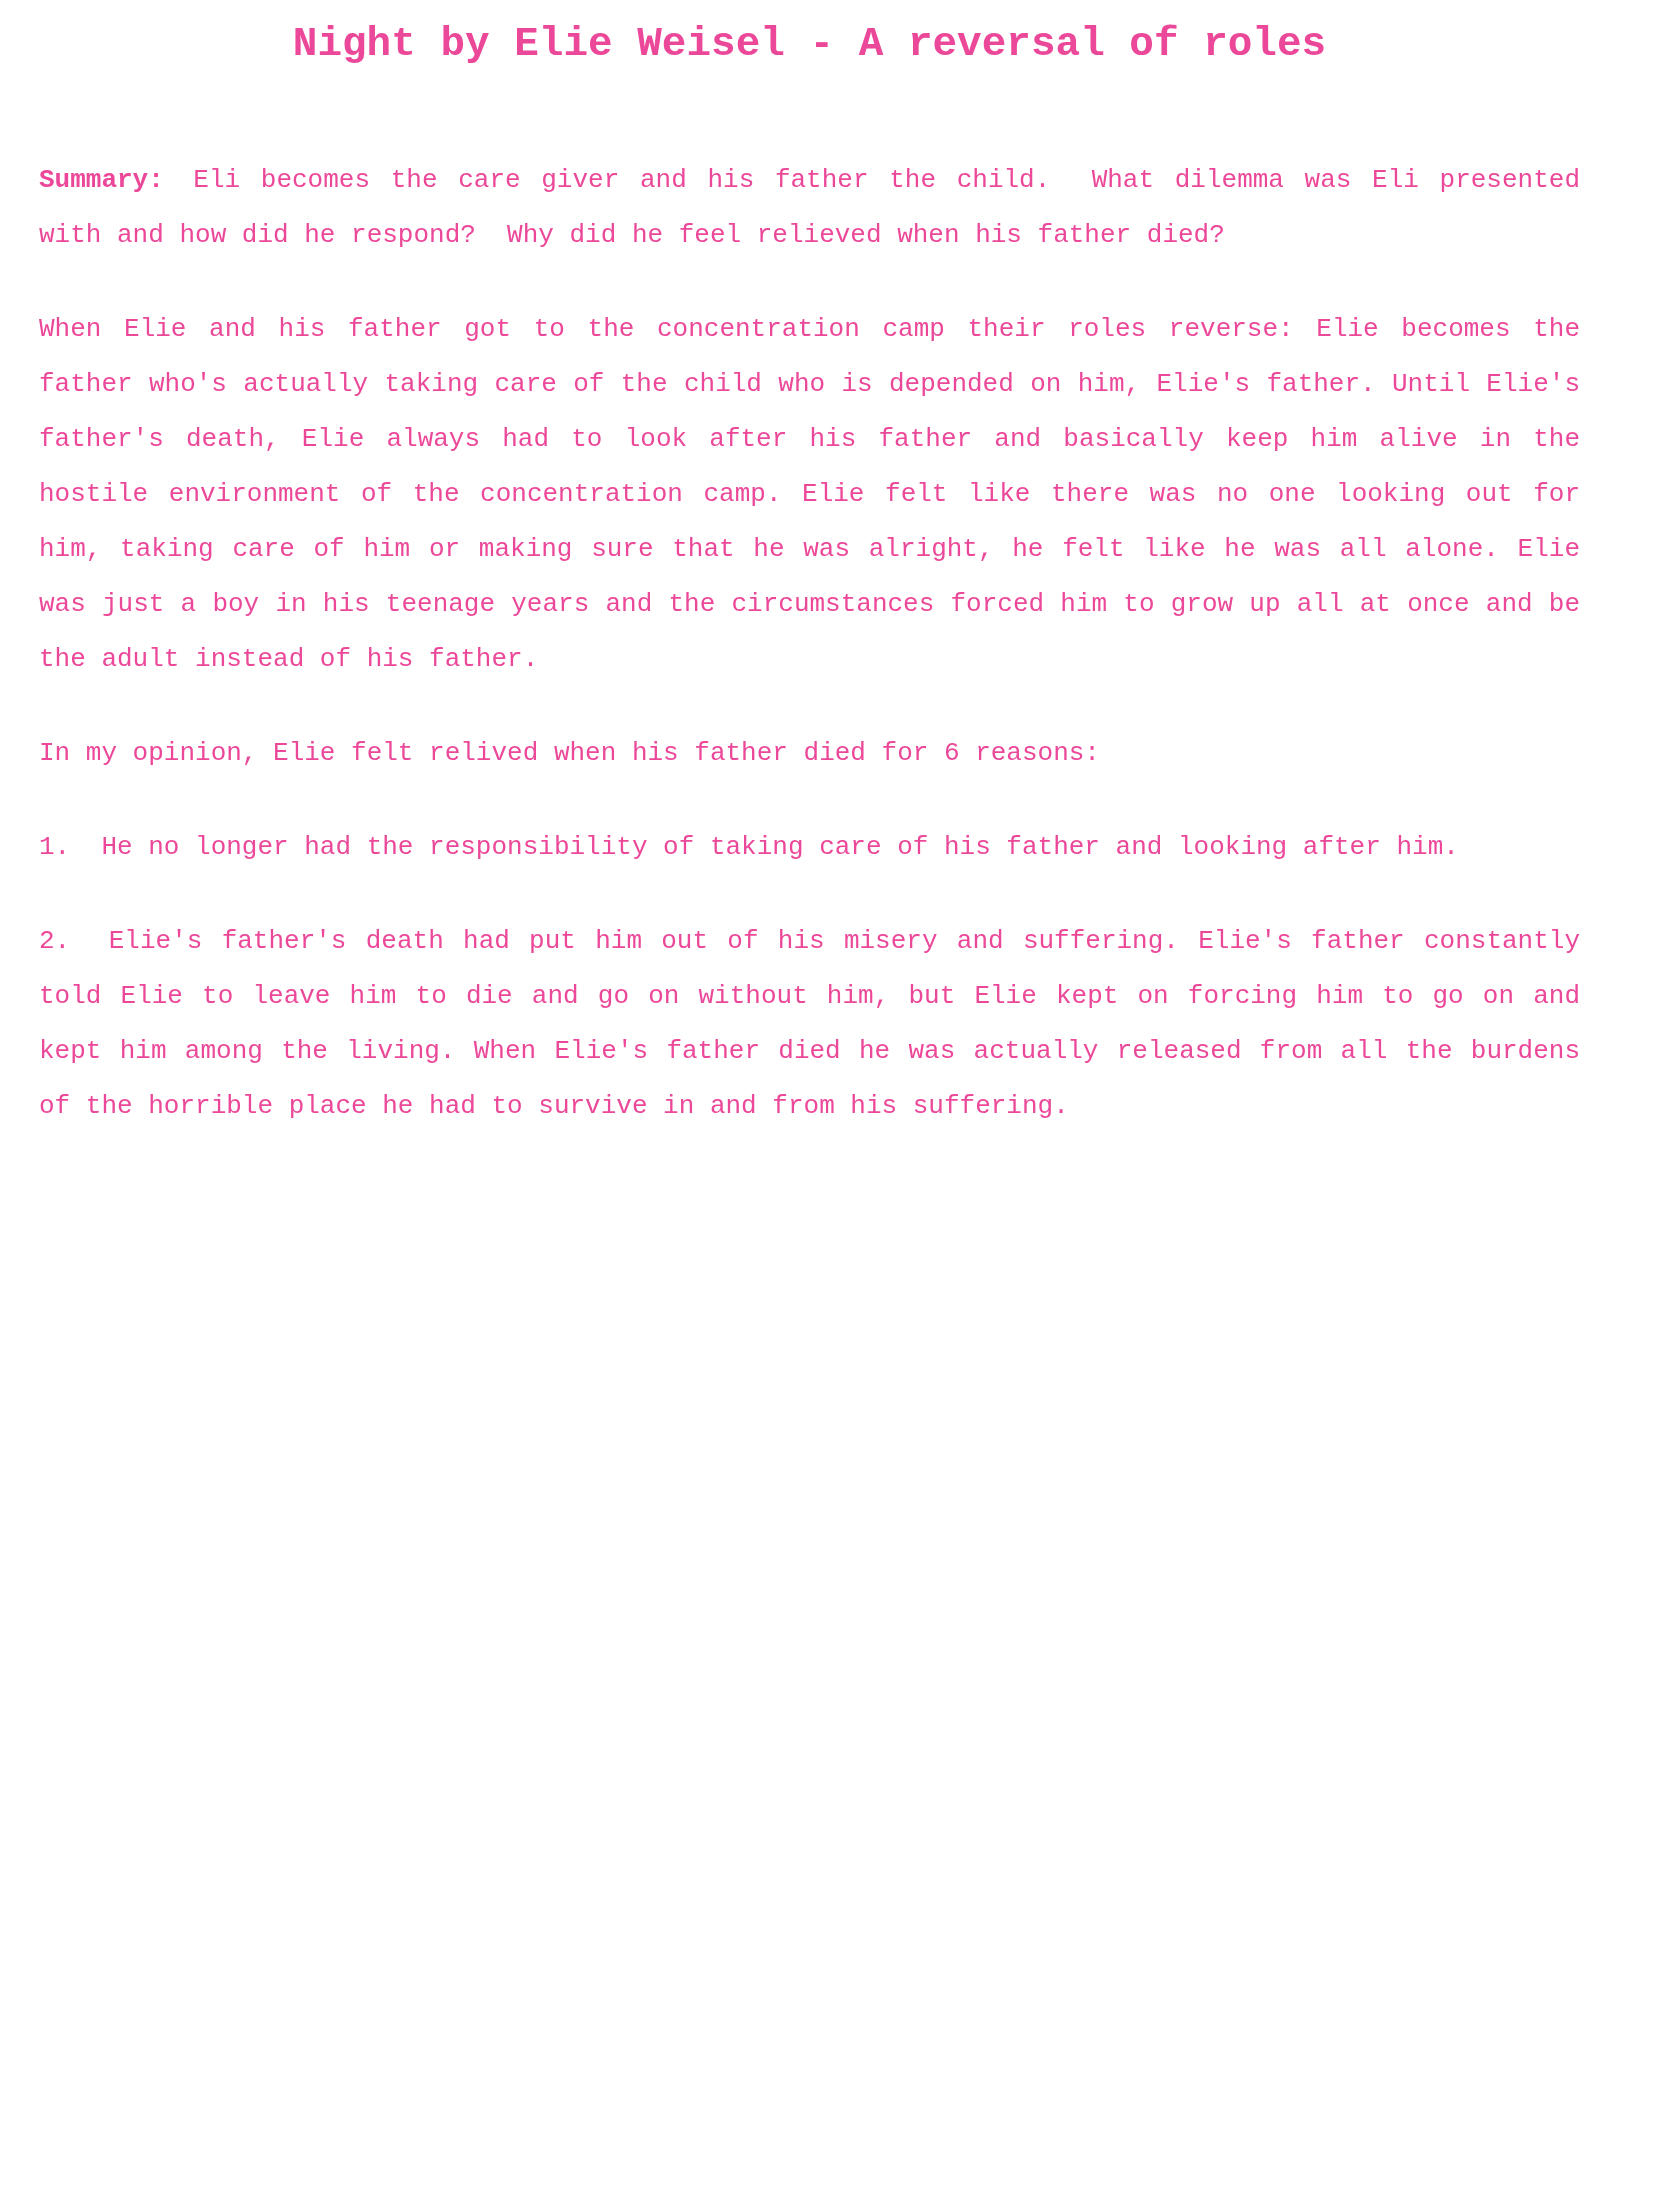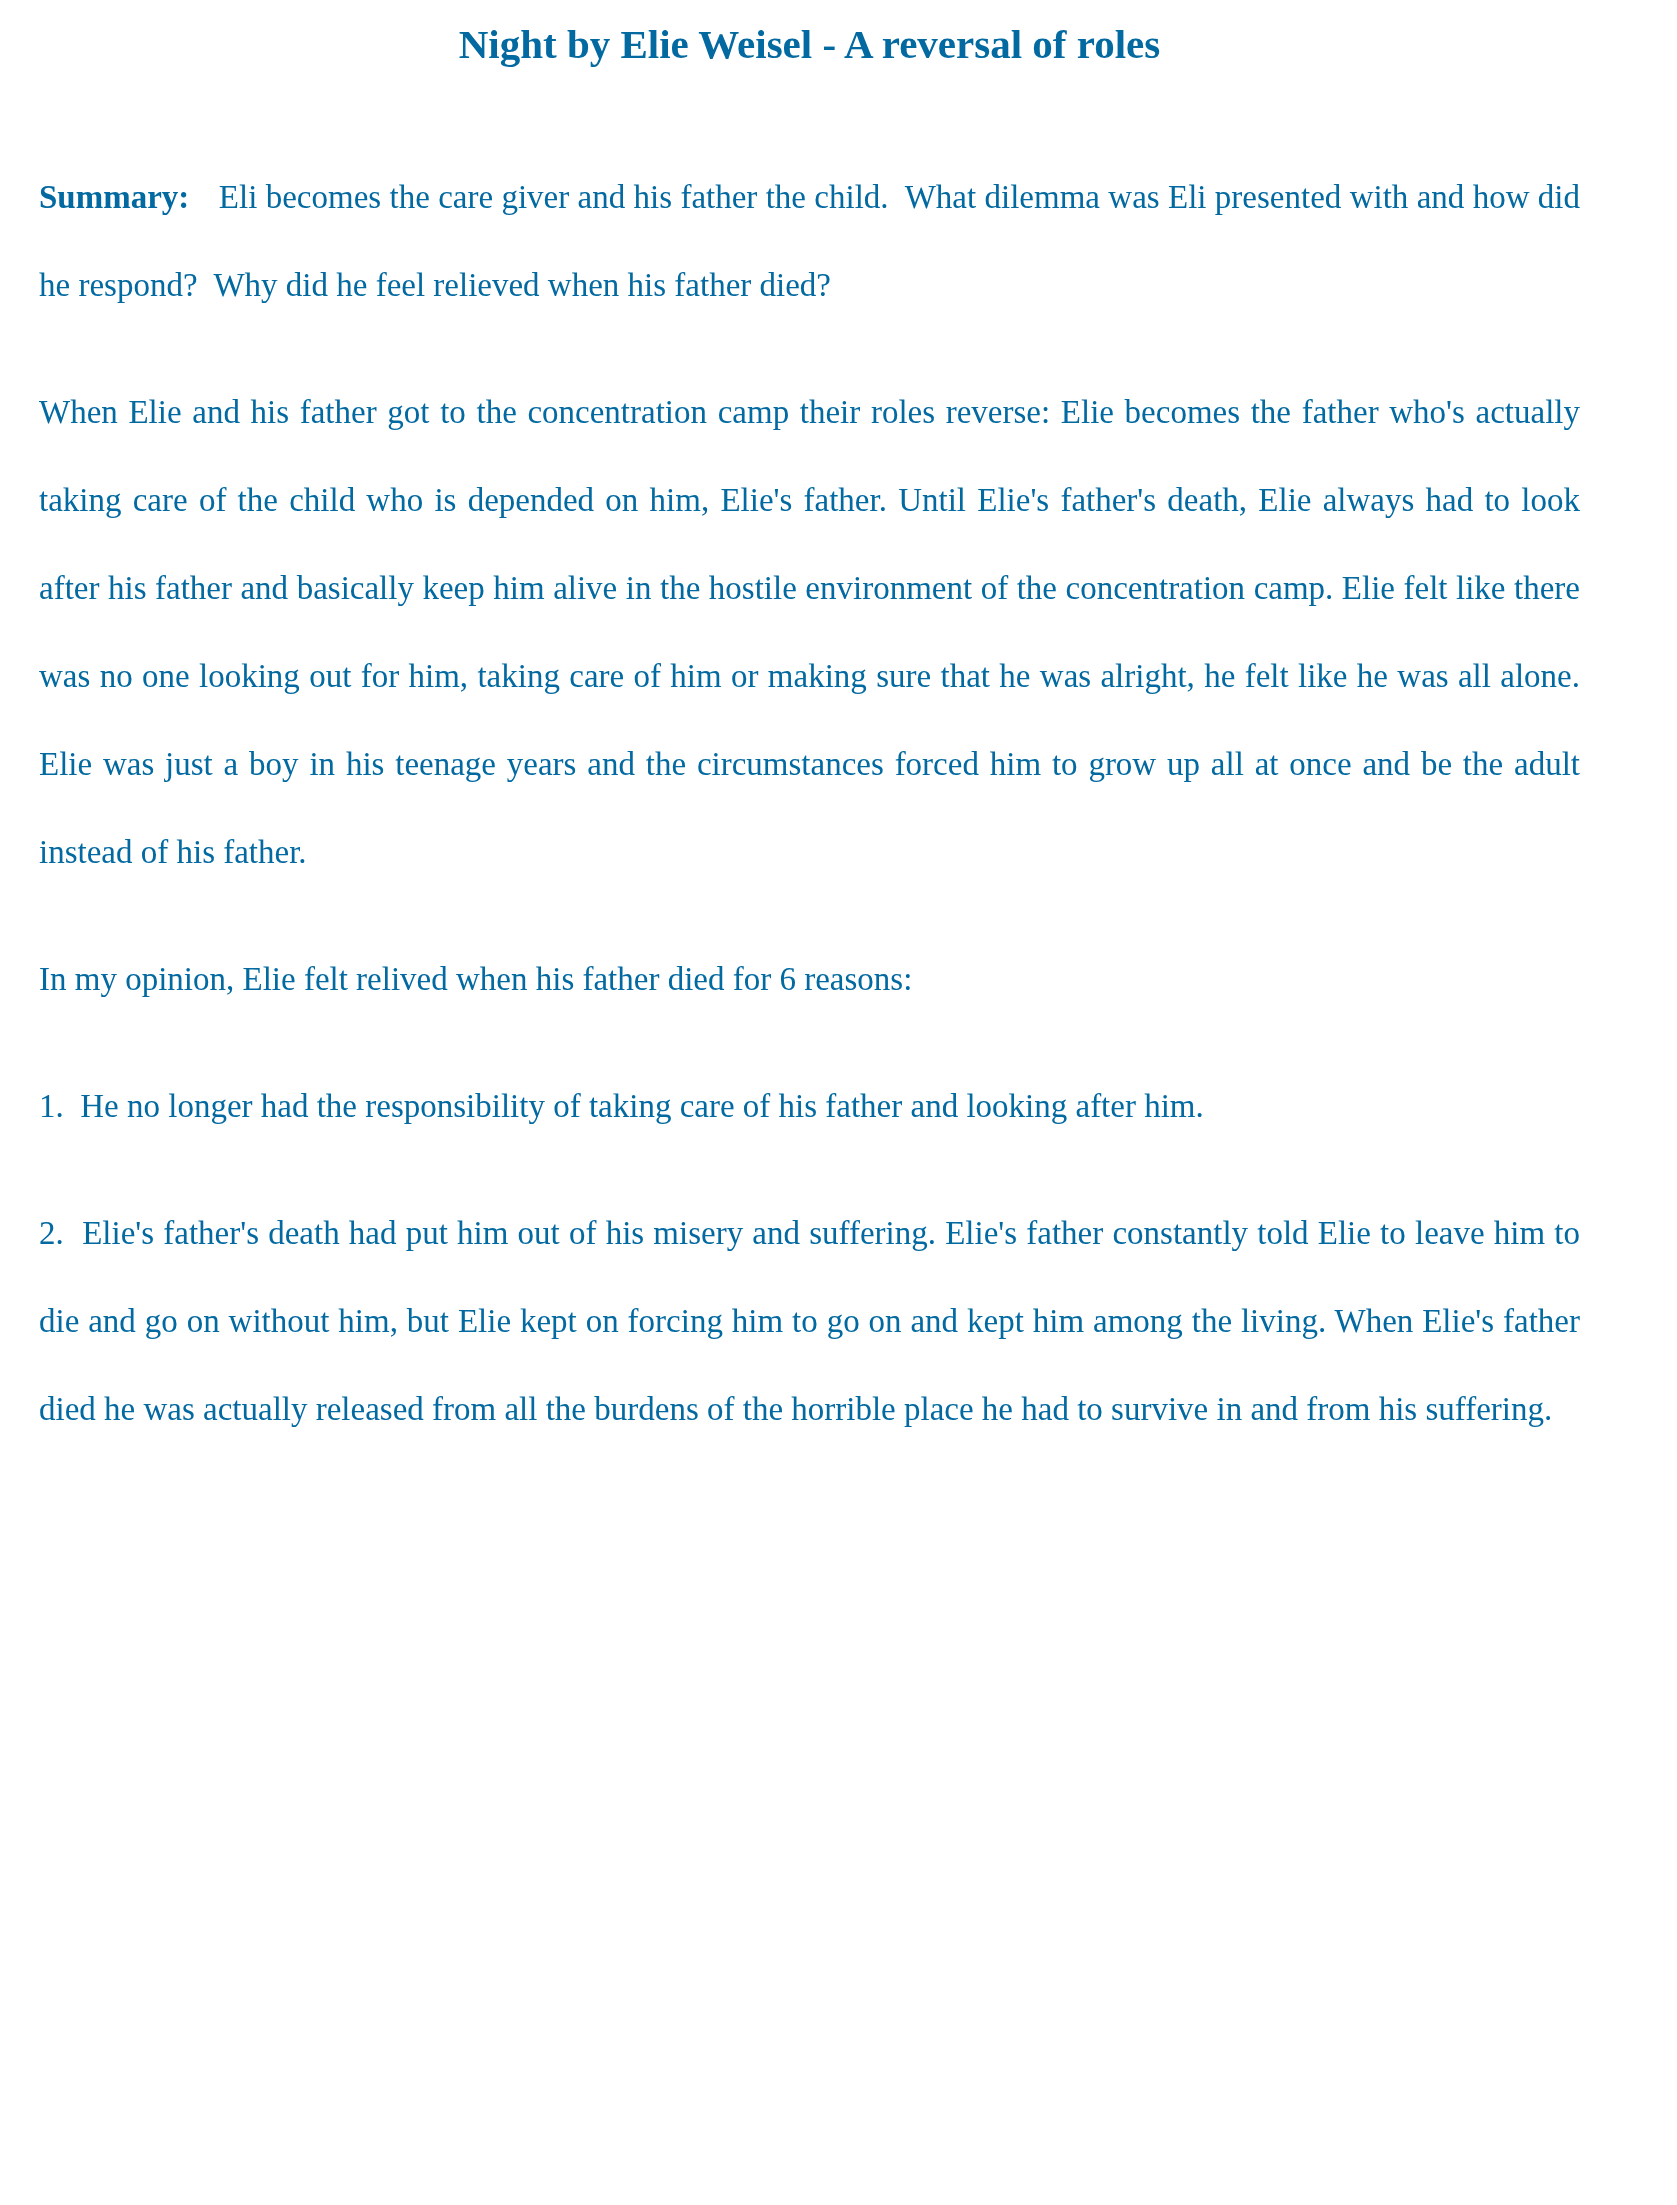--- a/index.html
+++ b/index.html
@@ -6,37 +6,37 @@
     margin: 0;
     padding: 0;
     background: #ffffff;
   }
   .page {
     position: relative;
     width: 1678px;
     height: 2205px;
     box-sizing: border-box;
     background: #ffffff;
-    color: #0369a1;
+    color: #ec4899;
     padding: 16.4px 98px 0 39px;
-    font-family: Liberation Serif, serif;
+    font-family: Liberation Mono, monospace;
     overflow: hidden;
   }
   .title {
     margin: 0 0 80px 0;
     font-size: 41px;
     line-height: 57px;
     font-weight: bold;
     text-align: center;
     white-space: nowrap;
   }
   .para {
     margin: 39px 0 0 0;
-    font-size: 33px;
-    line-height: 88px;
+    font-size: 26px;
+    line-height: 55px;
     text-align: justify;
     text-justify: inter-word;
   }
   .para.summary {
     margin-top: 0;
   }
   .summary-label {
     font-weight: bold;
     margin-right: 29.5px;
   }

